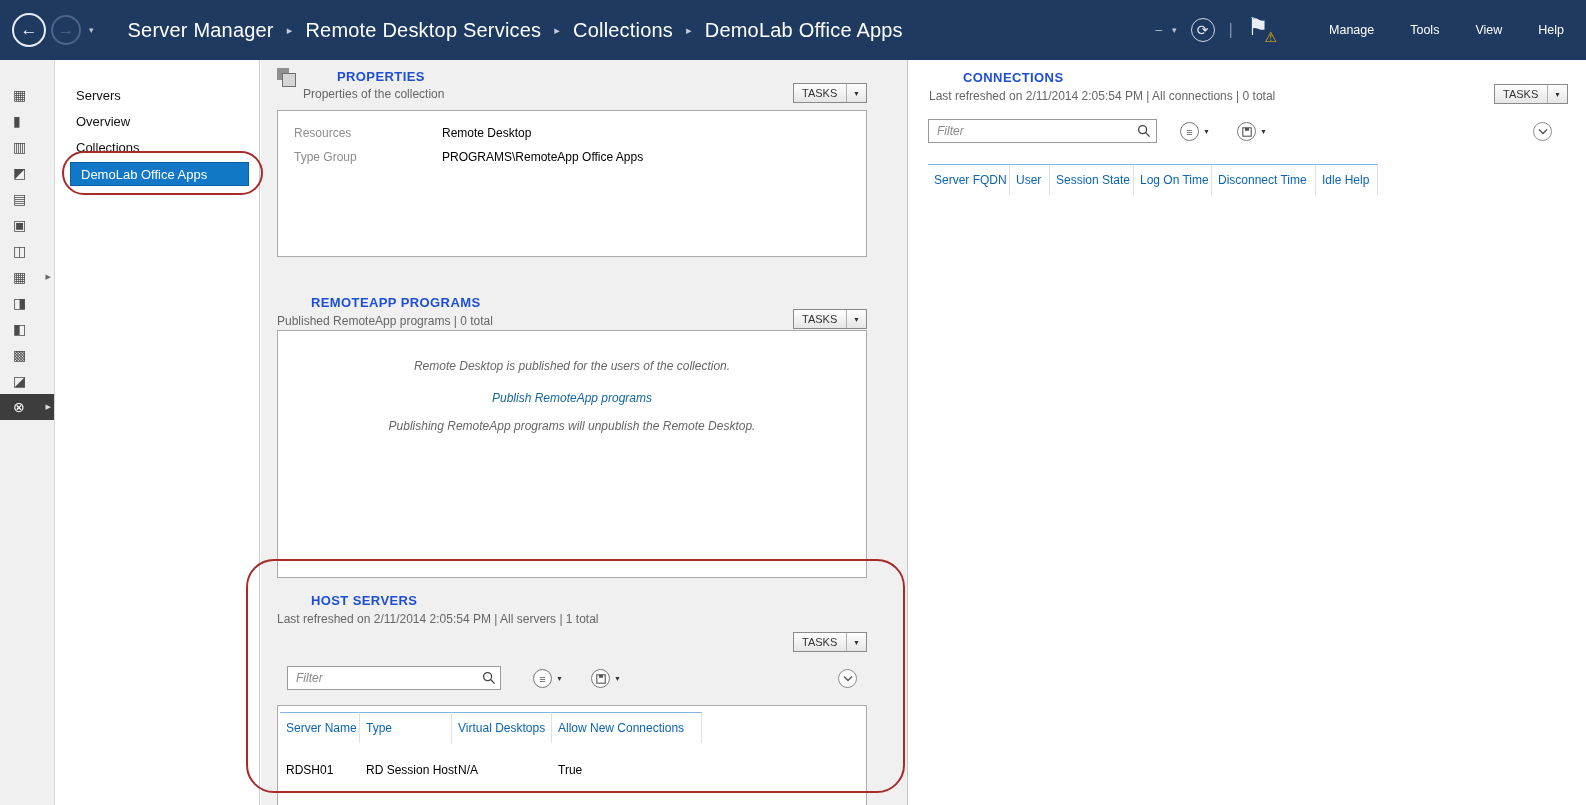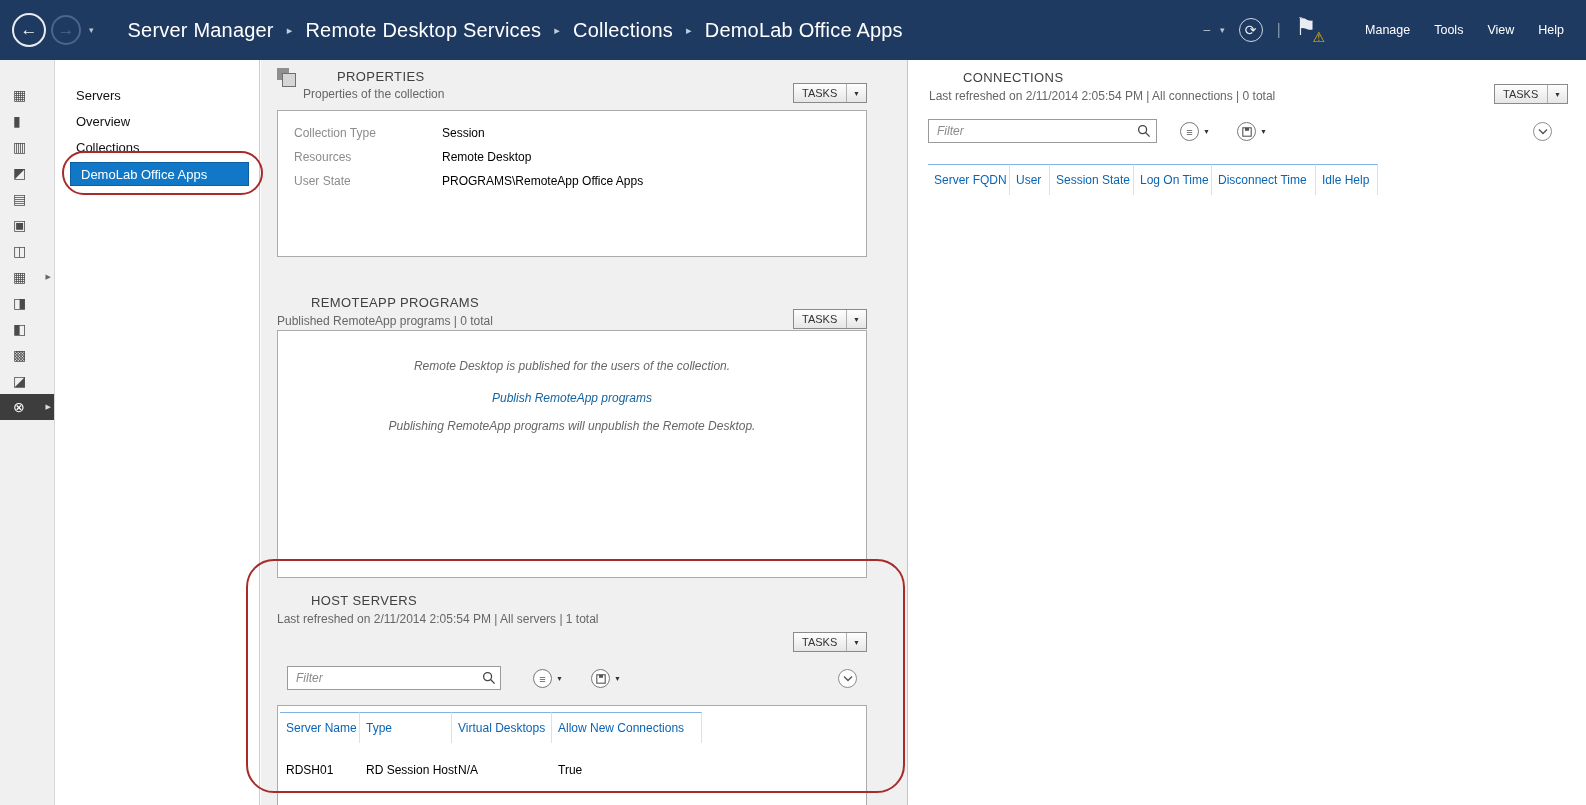--- a/index.html
+++ b/index.html
@@ -16,37 +16,37 @@
   .breadcrumb { display:flex; align-items:center; margin-left:34px; font-size:20px; letter-spacing:.2px; white-space:nowrap; }
   .breadcrumb .crumb { cursor:pointer; }
   .breadcrumb .sep { font-size:11px; color:#c2cbd8; margin:0 13px; }
   .topbar-right { margin-left:auto; display:flex; align-items:center; padding-right:22px; font-size:12.5px; }
   .tb-dash { color:#b9c4d4; font-size:12px; margin-right:2px; }
   .refresh-btn { width:24px; height:24px; border:1px solid #cfd6e2; border-radius:50%; display:flex; align-items:center; justify-content:center; font-size:14px; color:#e8edf4; margin:0 14px 0 14px; cursor:pointer; }
   .tb-divider { color:#7d8ea8; font-size:17px; margin-right:14px; }
   .flag-wrap { position:relative; width:28px; height:30px; margin-right:18px; cursor:pointer; }
   .flag-glyph { font-size:24px; color:#e9edf3; position:absolute; left:0; top:-2px; }
   .warn-glyph { font-size:14px; color:#f5b800; position:absolute; right:-2px; bottom:0; }
-  .menu-item { color:#fff; margin-left:24px; cursor:pointer; }
+  .menu-item { color:#fff; margin-left:36px; cursor:pointer; }
 
   
   .strip { position:absolute; left:0; top:60px; width:55px; height:745px; background:#f0f0f0; border-right:1px solid #d6d6d6; padding-top:22px; }
   .strip-item { height:26px; display:flex; align-items:center; padding-left:13px; position:relative; color:#4b4b4b; font-size:14px; cursor:pointer; }
   .strip-item.selected { background:#3d3d3d; color:#fff; }
   .strip-arrow { position:absolute; right:3px; font-size:7px; color:#666; }
   .strip-item.selected .strip-arrow { color:#ddd; }
 
   
   .side-nav { position:absolute; left:56px; top:60px; width:204px; height:745px; background:#fff; border-right:1px solid #cccccc; padding-top:23px; }
   .nav-item { height:26px; line-height:26px; padding-left:20px; font-size:13px; color:#111; cursor:pointer; white-space:nowrap; }
   .nav-item.selected { background:#1178c8; color:#fff; margin:1px 10px 0 14px; padding-left:10px; height:24px; line-height:24px; border:1px solid #0c5ea3; }
 
   
   .content { position:absolute; left:261px; top:60px; width:647px; height:745px; background:#f0f0f0; border-right:1px solid #c4c4c4; overflow:hidden; }
-  .tile-title { position:absolute; font-size:13px; font-weight:normal; color:#404040; letter-spacing:.4px; white-space:nowrap;padding-left:34px; }
+  .tile-title { position:absolute; font-size:13px; font-weight:bold; color:#1d4ed8; letter-spacing:.4px; white-space:nowrap;padding-left:34px; }
   .tile-sub { position:absolute; font-size:12px; color:#666; white-space:nowrap; }
   .tile-icon { position:absolute; width:20px; height:20px; }
   .tile-icon::before { content:""; position:absolute; left:0; top:0; width:12px; height:12px; background:#8f8f8f; }
   .tile-icon::after { content:""; position:absolute; left:5px; top:5px; width:12px; height:12px; background:#d6d6d6; border:1px solid #6f6f6f; }
   .tasks-btn { position:absolute; width:74px; height:20px; border:1px solid #8a8a8a; background:linear-gradient(#fefefe,#e6e6e6); display:flex; align-items:center; justify-content:space-between; font-size:11px; color:#333; padding:0 0 0 8px; cursor:pointer; }
   .tasks-caret { font-size:7px; border-left:1px solid #b0b0b0; padding:0 6px; height:18px; display:flex; align-items:center; color:#333; }
   .box { position:absolute; background:#fff; border:1px solid #ababab; }
   .prop-row { display:flex; font-size:12px; line-height:24px; padding-left:16px; }
   .prop-label { width:148px; color:#8c8c8c; }
   .prop-value { color:#000; }
@@ -173,29 +173,25 @@
 
     <span class="tile-icon" style="left:16px;top:8px"></span>
     <div class="tile-title" style="left:42px;top:9px">PROPERTIES</div>
     <div class="tile-sub" style="left:42px;top:27px">Properties of the collection</div>
     <div class="tasks-btn" style="left:532px;top:23px">
       <span>TASKS</span>
       <span class="tasks-caret">▼</span>
     </div>
     <div class="box" style="left:16px;top:50px;width:590px;height:147px;padding-top:10px">
       <div class="prop-row">
-        <span class="prop-label">Collection Type</span>
-        <span class="prop-value">Session</span>
-      </div>
-      <div class="prop-row">
         <span class="prop-label">Resources</span>
         <span class="prop-value">Remote Desktop</span>
       </div>
       <div class="prop-row">
-        <span class="prop-label">User State</span>
+        <span class="prop-label">Type Group</span>
         <span class="prop-value">PROGRAMS\RemoteApp Office Apps</span>
       </div>
     </div>
 
     <div class="tile-title" style="left:16px;top:235px">REMOTEAPP PROGRAMS</div>
     <div class="tile-sub" style="left:16px;top:254px">Published RemoteApp programs | 0 total</div>
     <div class="tasks-btn" style="left:532px;top:249px">
       <span>TASKS</span>
       <span class="tasks-caret">▼</span>
     </div>

